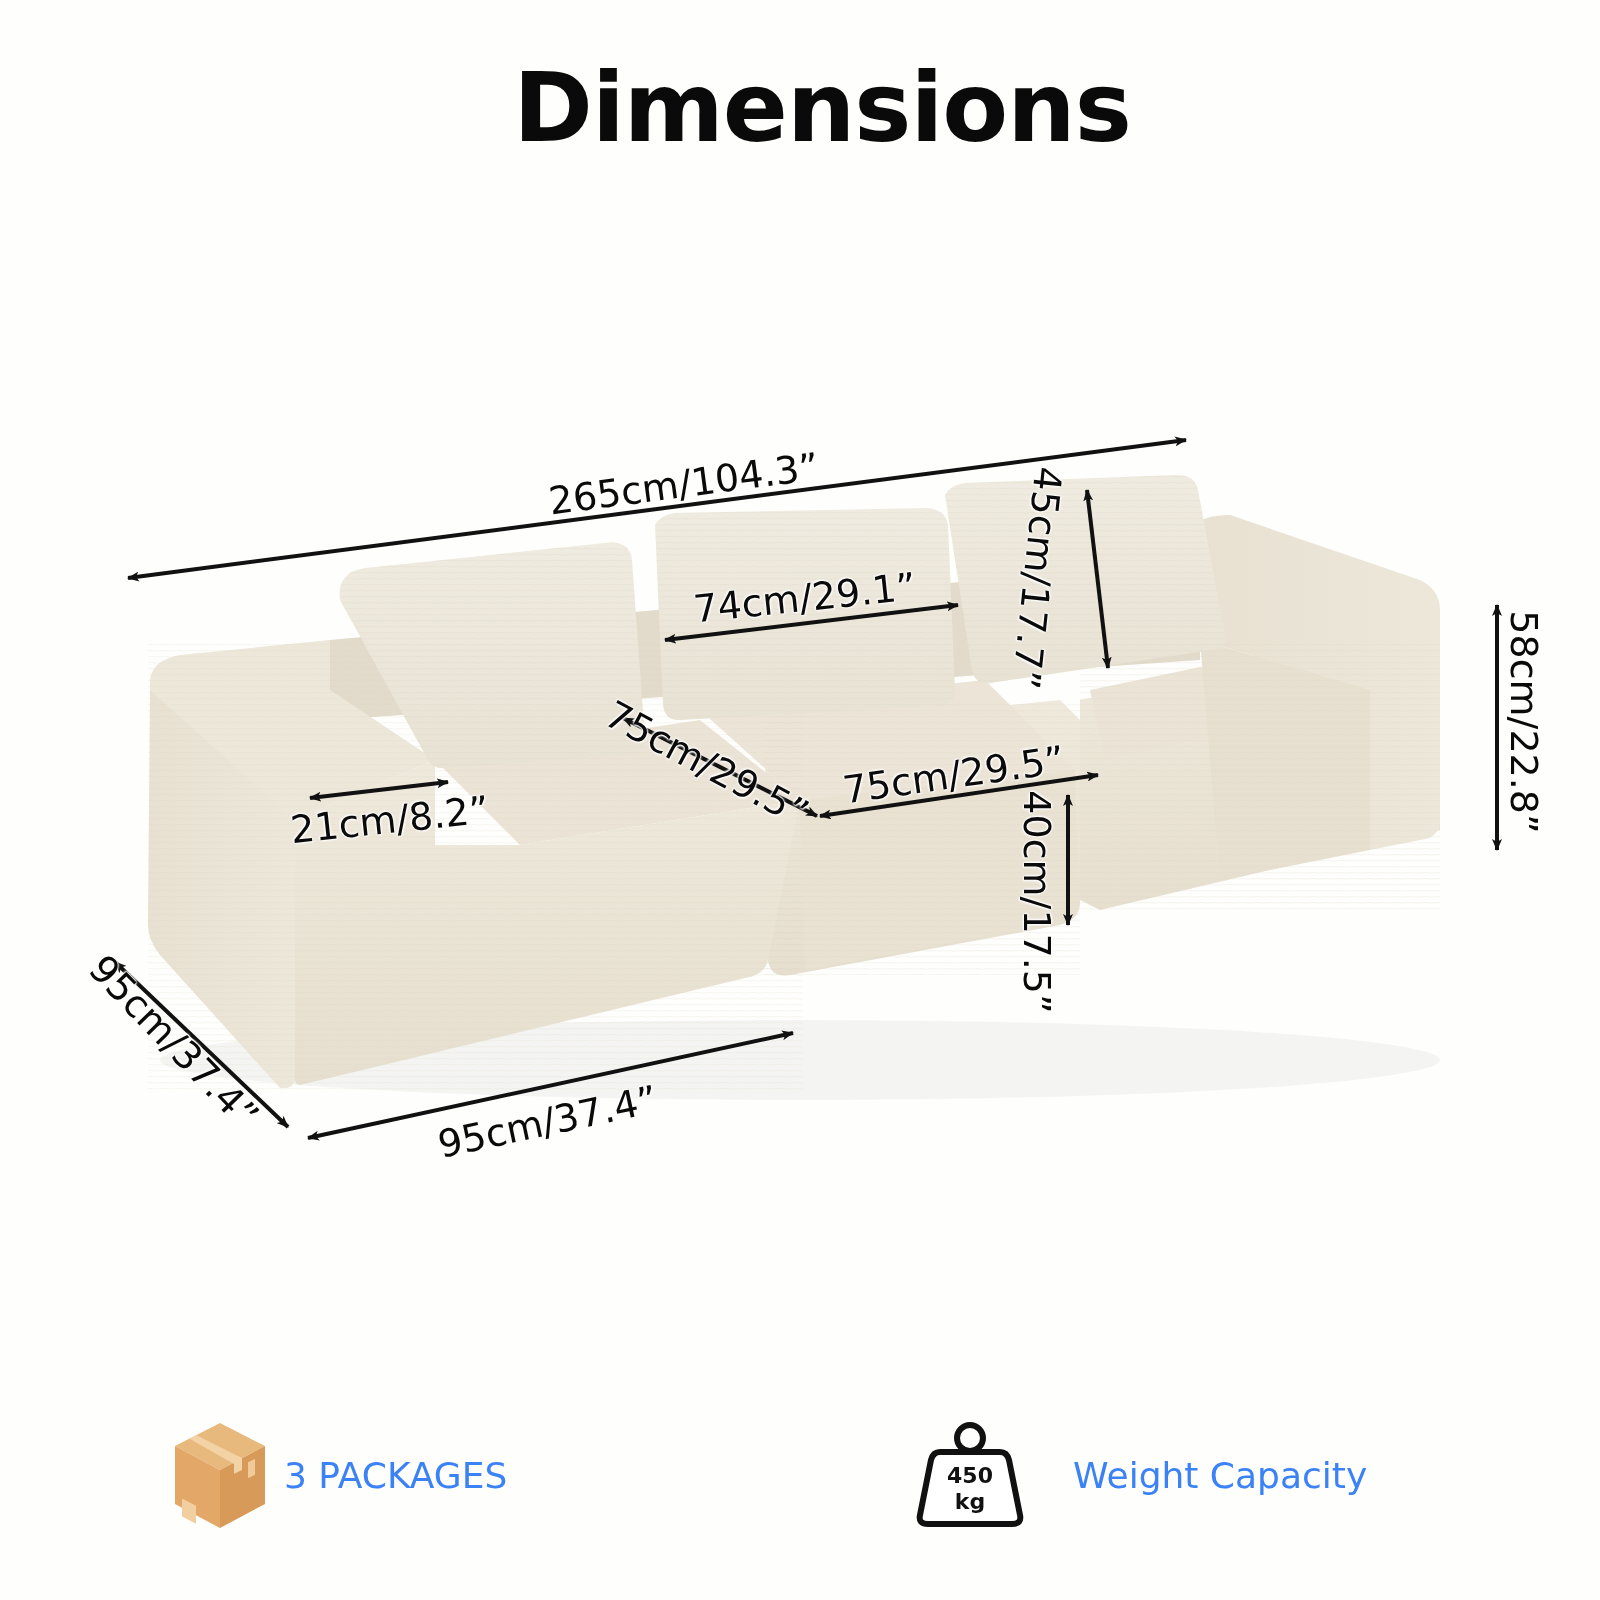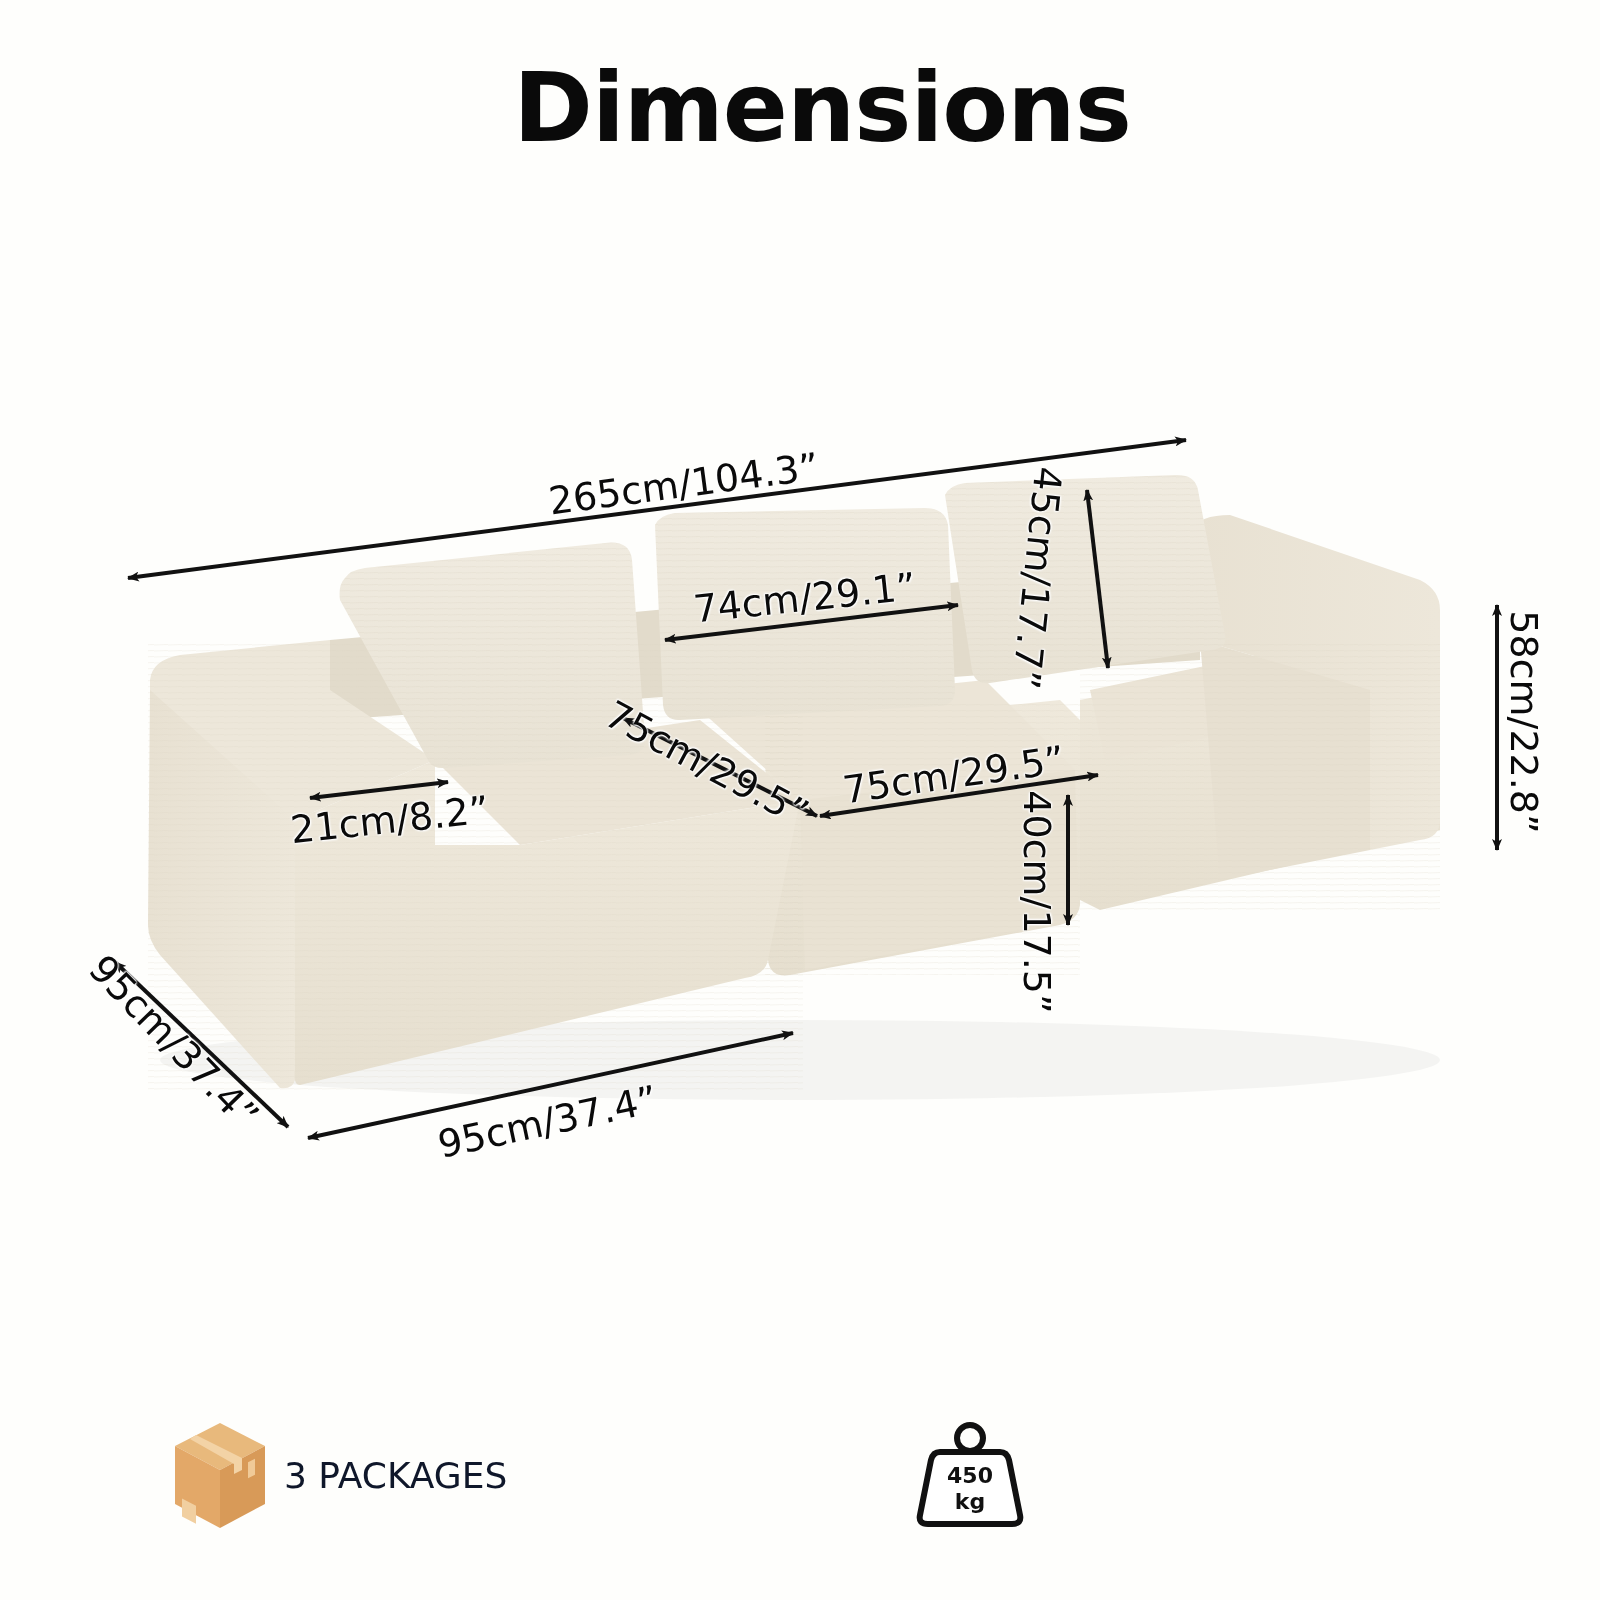--- a/index.html
+++ b/index.html
@@ -11,21 +11,21 @@
     position: absolute; left: 0; right: 0; top: 52px; text-align: center;
     font-family: "DejaVu Sans", sans-serif; font-weight: bold; font-size: 96px; letter-spacing: -1px; padding-left: 44px;
   }
   #scene { position: absolute; left: 0; top: 0; width: 1600px; height: 1600px; }
   .dim {
     position: absolute; font-family: "DejaVu Sans", sans-serif; font-size: 38px; font-weight: normal;
     white-space: nowrap; color: #0a0a0a; transform-origin: center center;
     text-shadow: 0 0 2px #fff, 0 0 3px #fff, 1px 1px 2px #fff, -1px -1px 2px #fff;
   }
   .footer-item { position: absolute; display: flex; align-items: center; }
-  .footer-label { font-family: "DejaVu Sans", sans-serif; font-size: 36px; color: #0f172a; }
+  .footer-label { font-family: "DejaVu Sans", sans-serif; font-size: 36px; color: #3b82f6; }
 </style>
 </head>
 <body>
 
 <div class="title">Dimensions</div>
 
 <svg id="scene" viewBox="0 0 1600 1600" xmlns="http://www.w3.org/2000/svg">
   <defs>
     <marker id="ah" viewBox="0 0 12 10" refX="11" refY="5" markerWidth="12" markerHeight="10" orient="auto-start-reverse" markerUnits="userSpaceOnUse">
       <path d="M0,0 L12,5 L0,10 L3,5 Z" fill="#111"></path>
@@ -129,13 +129,14 @@
   <span class="footer-label" style="margin-left:14px;">3 PACKAGES</span>
 </div>
 
 <div class="footer-item" style="left:915px; top:1420px;gap:40px;">
   <svg width="110" height="110" viewBox="0 0 110 110">
     <circle cx="55" cy="18" r="13" fill="none" stroke="#111" stroke-width="6"></circle>
     <path d="M25,32 L85,32 Q92,32 94,40 L105,95 Q107,104 97,104 L13,104 Q3,104 5,95 L16,40 Q18,32 25,32 Z" fill="#fff" stroke="#111" stroke-width="6"></path>
     <text x="55" y="63" text-anchor="middle" font-family="DejaVu Sans, sans-serif" font-weight="bold" font-size="22" fill="#111">450</text>
     <text x="55" y="89" text-anchor="middle" font-family="DejaVu Sans, sans-serif" font-weight="bold" font-size="22" fill="#111">kg</text>
   </svg>
+  <span class="footer-label" style="margin-left:8px;">Weight Capacity</span>
 </div>
 
 </body></html>

